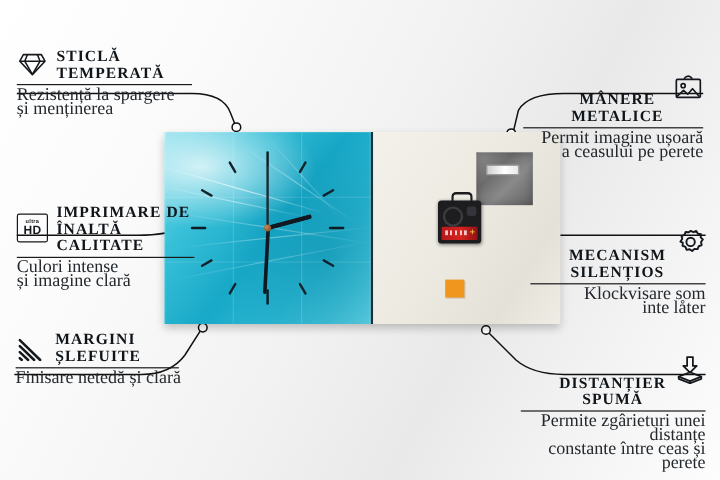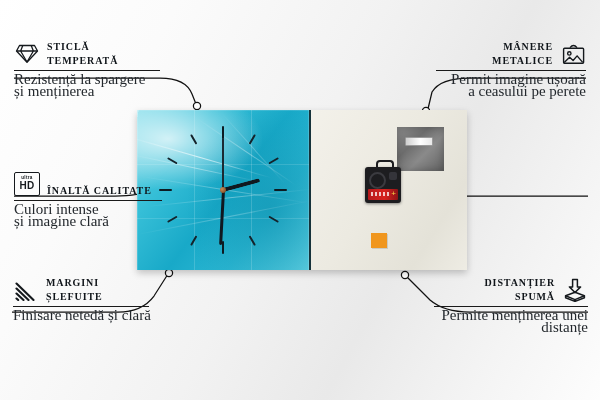--- a/index.html
+++ b/index.html
@@ -67,27 +67,27 @@
   .mech .knob{position:absolute;right:4px;top:5px;width:8px;height:8px;background:#34343a;border-radius:2px;}
   .mech .batt{position:absolute;left:3px;bottom:3px;width:30px;height:11px;border-radius:1px;
     background:linear-gradient(90deg,#b5191c 0%,#d8231f 55%,#8d1316 100%);}
   .mech .batt .plus{position:absolute;right:2px;top:1px;color:#f5d84a;font-size:8px;line-height:8px;font-family:"Liberation Sans",sans-serif;}
   .mech .batt .txt{position:absolute;left:3px;top:3px;width:18px;height:4px;background:repeating-linear-gradient(90deg,rgba(255,255,255,.75) 0 2px,transparent 2px 4px);}
   .spacer{position:absolute;left:60px;top:123px;width:16px;height:15px;background:#f0961e;box-shadow:1px 1px 0 rgba(0,0,0,.12);}
 
   
   .callout{position:absolute;}
   .ctitle{display:flex;align-items:center;gap:7px;}
-  .ctitle .ttxt{font-size:10px;font-weight:bold;letter-spacing:.9px;color:#10151a;line-height:13.5px;text-transform:uppercase;font-family:Liberation Serif, serif;}
+  .ctitle .ttxt{font-size:13px;font-weight:bold;letter-spacing:.9px;color:#10151a;line-height:13.5px;text-transform:uppercase;font-family:Liberation Serif, serif;}
   .rule{height:1px;background:#1a1a1a;margin-top:3px;}
   .csub{font-size:15px;color:#23282d;line-height:11.5px;margin-top:3px;}
   .left .ctitle{justify-content:flex-start;}
   .left .csub{text-align:left;}
   .right .ctitle{justify-content:flex-end;}
-  .right .ttxt{text-align:right;}
+  .right .ttxt{text-align:center;margin-top:36px;}
   .right .csub{text-align:right;}
 
   .ico{width:22px;height:24px;flex:0 0 26px;display:flex;align-items:center;justify-content:center;}
   .ico svg{display:block;}
   .hdbox{width:25px;height:22px;border:1.6px solid #15191d;border-radius:2px;display:flex;flex-direction:column;
     align-items:center;justify-content:center;font-family:"Liberation Sans",sans-serif;line-height:1;}
   .hdbox .u{font-size:4.6px;letter-spacing:.3px;font-weight:bold;color:#15191d;}
   .hdbox .h{font-size:10px;font-weight:bold;letter-spacing:.2px;color:#15191d;margin-top:.5px;}
 </style>
 </head>
@@ -220,21 +220,21 @@
 
   <div class="callout left" style="left:14px;top:170px;width:152px;">
     <div class="ctitle">
       <span class="ico">
         <span class="hdbox">
           <span class="u">ultra</span>
           <span class="h">HD</span>
         </span>
       </span>
       <span class="ttxt">
-        <br>
+        <span>IMPRIMARE DE</span><br>
         <span>ÎNALTĂ CALITATE</span>
       </span>
     </div>
     <div class="rule" style="width:148px"></div>
     <div class="csub">
       <span>Culori intense</span><br>
       <span>și imagine clară</span>
     </div>
   </div>
 
@@ -278,36 +278,58 @@
         </svg>
       </span>
     </div>
     <div class="rule" style="width:150px"></div>
     <div class="csub">
       <span>Permit imagine ușoară</span><br>
       <span>a ceasului pe perete</span>
     </div>
   </div>
 
+  <div class="callout right" style="left:442px;top:170px;width:146px;">
+    <div class="ctitle">
+      <span class="ttxt">
+        <span>MECANISM</span><br>
+        <span>SILENȚIOS</span>
+      </span>
+      <span class="ico">
+        <svg width="25" height="24" viewBox="0 0 25 24">
+          <g fill="none" stroke="#15191d" stroke-width="1.6" stroke-linejoin="round">
+            <path d="M12.5,2.4l2.4,1.1l2.3-1l1.4,2.3l2.5,.4l-.2,2.6l1.8,1.8l-1.5,2.1l.5,2.5l-2.4,1l-1,2.4l-2.6-.2l-1.9,1.8l-2.1-1.5l-2.5,.5l-1-2.4l-2.4-1l.2-2.6L4,11.3l1.5-2.1L5,6.7l2.4-1l1-2.4l2.6,.2z"></path>
+            <circle cx="12.5" cy="11.6" r="3.5"></circle>
+          </g>
+        </svg>
+      </span>
+    </div>
+    <div class="rule" style="width:146px"></div>
+    <div class="csub">
+      <span>Klockvisare som</span><br>
+      <span>inte låter</span>
+    </div>
+  </div>
 
   <div class="callout right" style="left:434px;top:276px;width:154px;">
     <div class="ctitle">
       <span class="ttxt">
         <span>DISTANȚIER</span><br>
         <span>SPUMĂ</span>
       </span>
       <span class="ico">
         <svg width="26" height="24" viewBox="0 0 26 24">
           <g fill="none" stroke="#15191d" stroke-width="1.5" stroke-linejoin="round">
             <path d="M10.6,1.6h4.8v7.3h3.2l-5.6,5.6l-5.6-5.6h3.2z"></path>
             <path d="M13,14.2l9.4,3.6L13,21.6L3.6,17.8z"></path>
             <path d="M3.6,17.8v1.9L13,23.4v-1.8M22.4,17.8v1.9L13,23.4"></path>
           </g>
         </svg>
       </span>
     </div>
     <div class="rule" style="width:154px"></div>
     <div class="csub">
-      <span>Permite menținerea unei distanțe</span><br>
+      <span>Permite zgârieturi unei distanțe</span><br>
+      <span>constante între ceas și perete</span>
     </div>
   </div>
 
 </div>
 
 </body></html>

